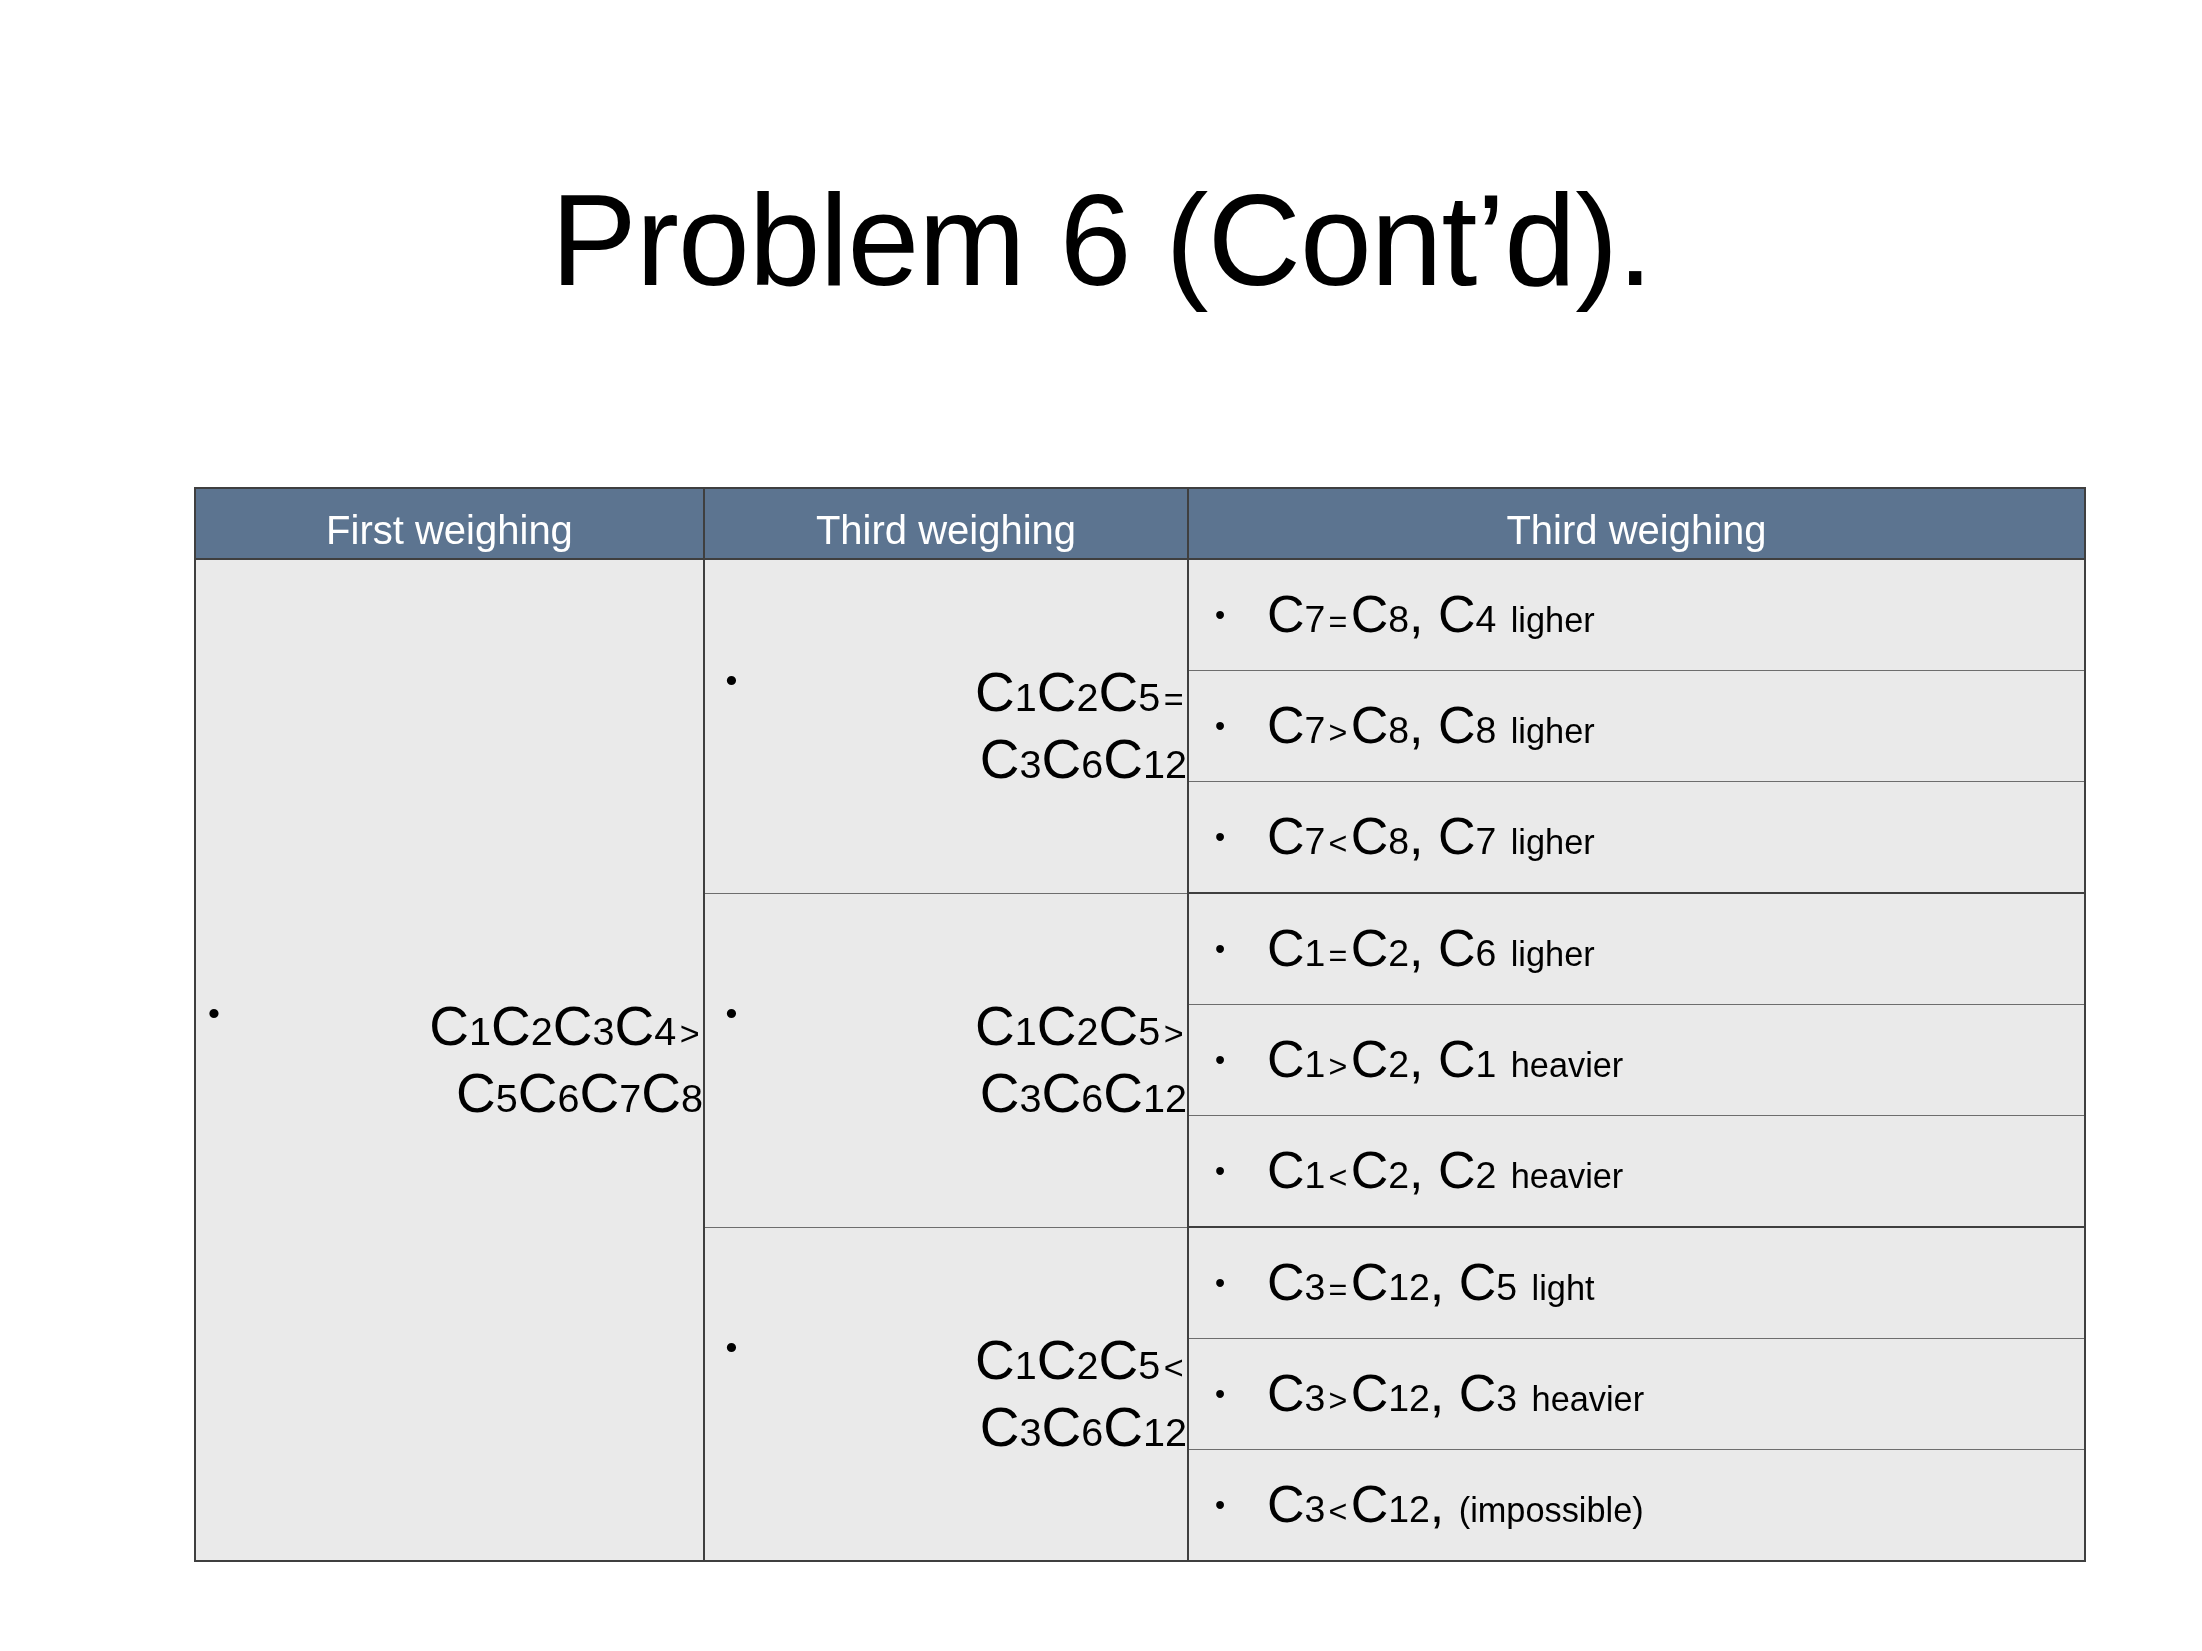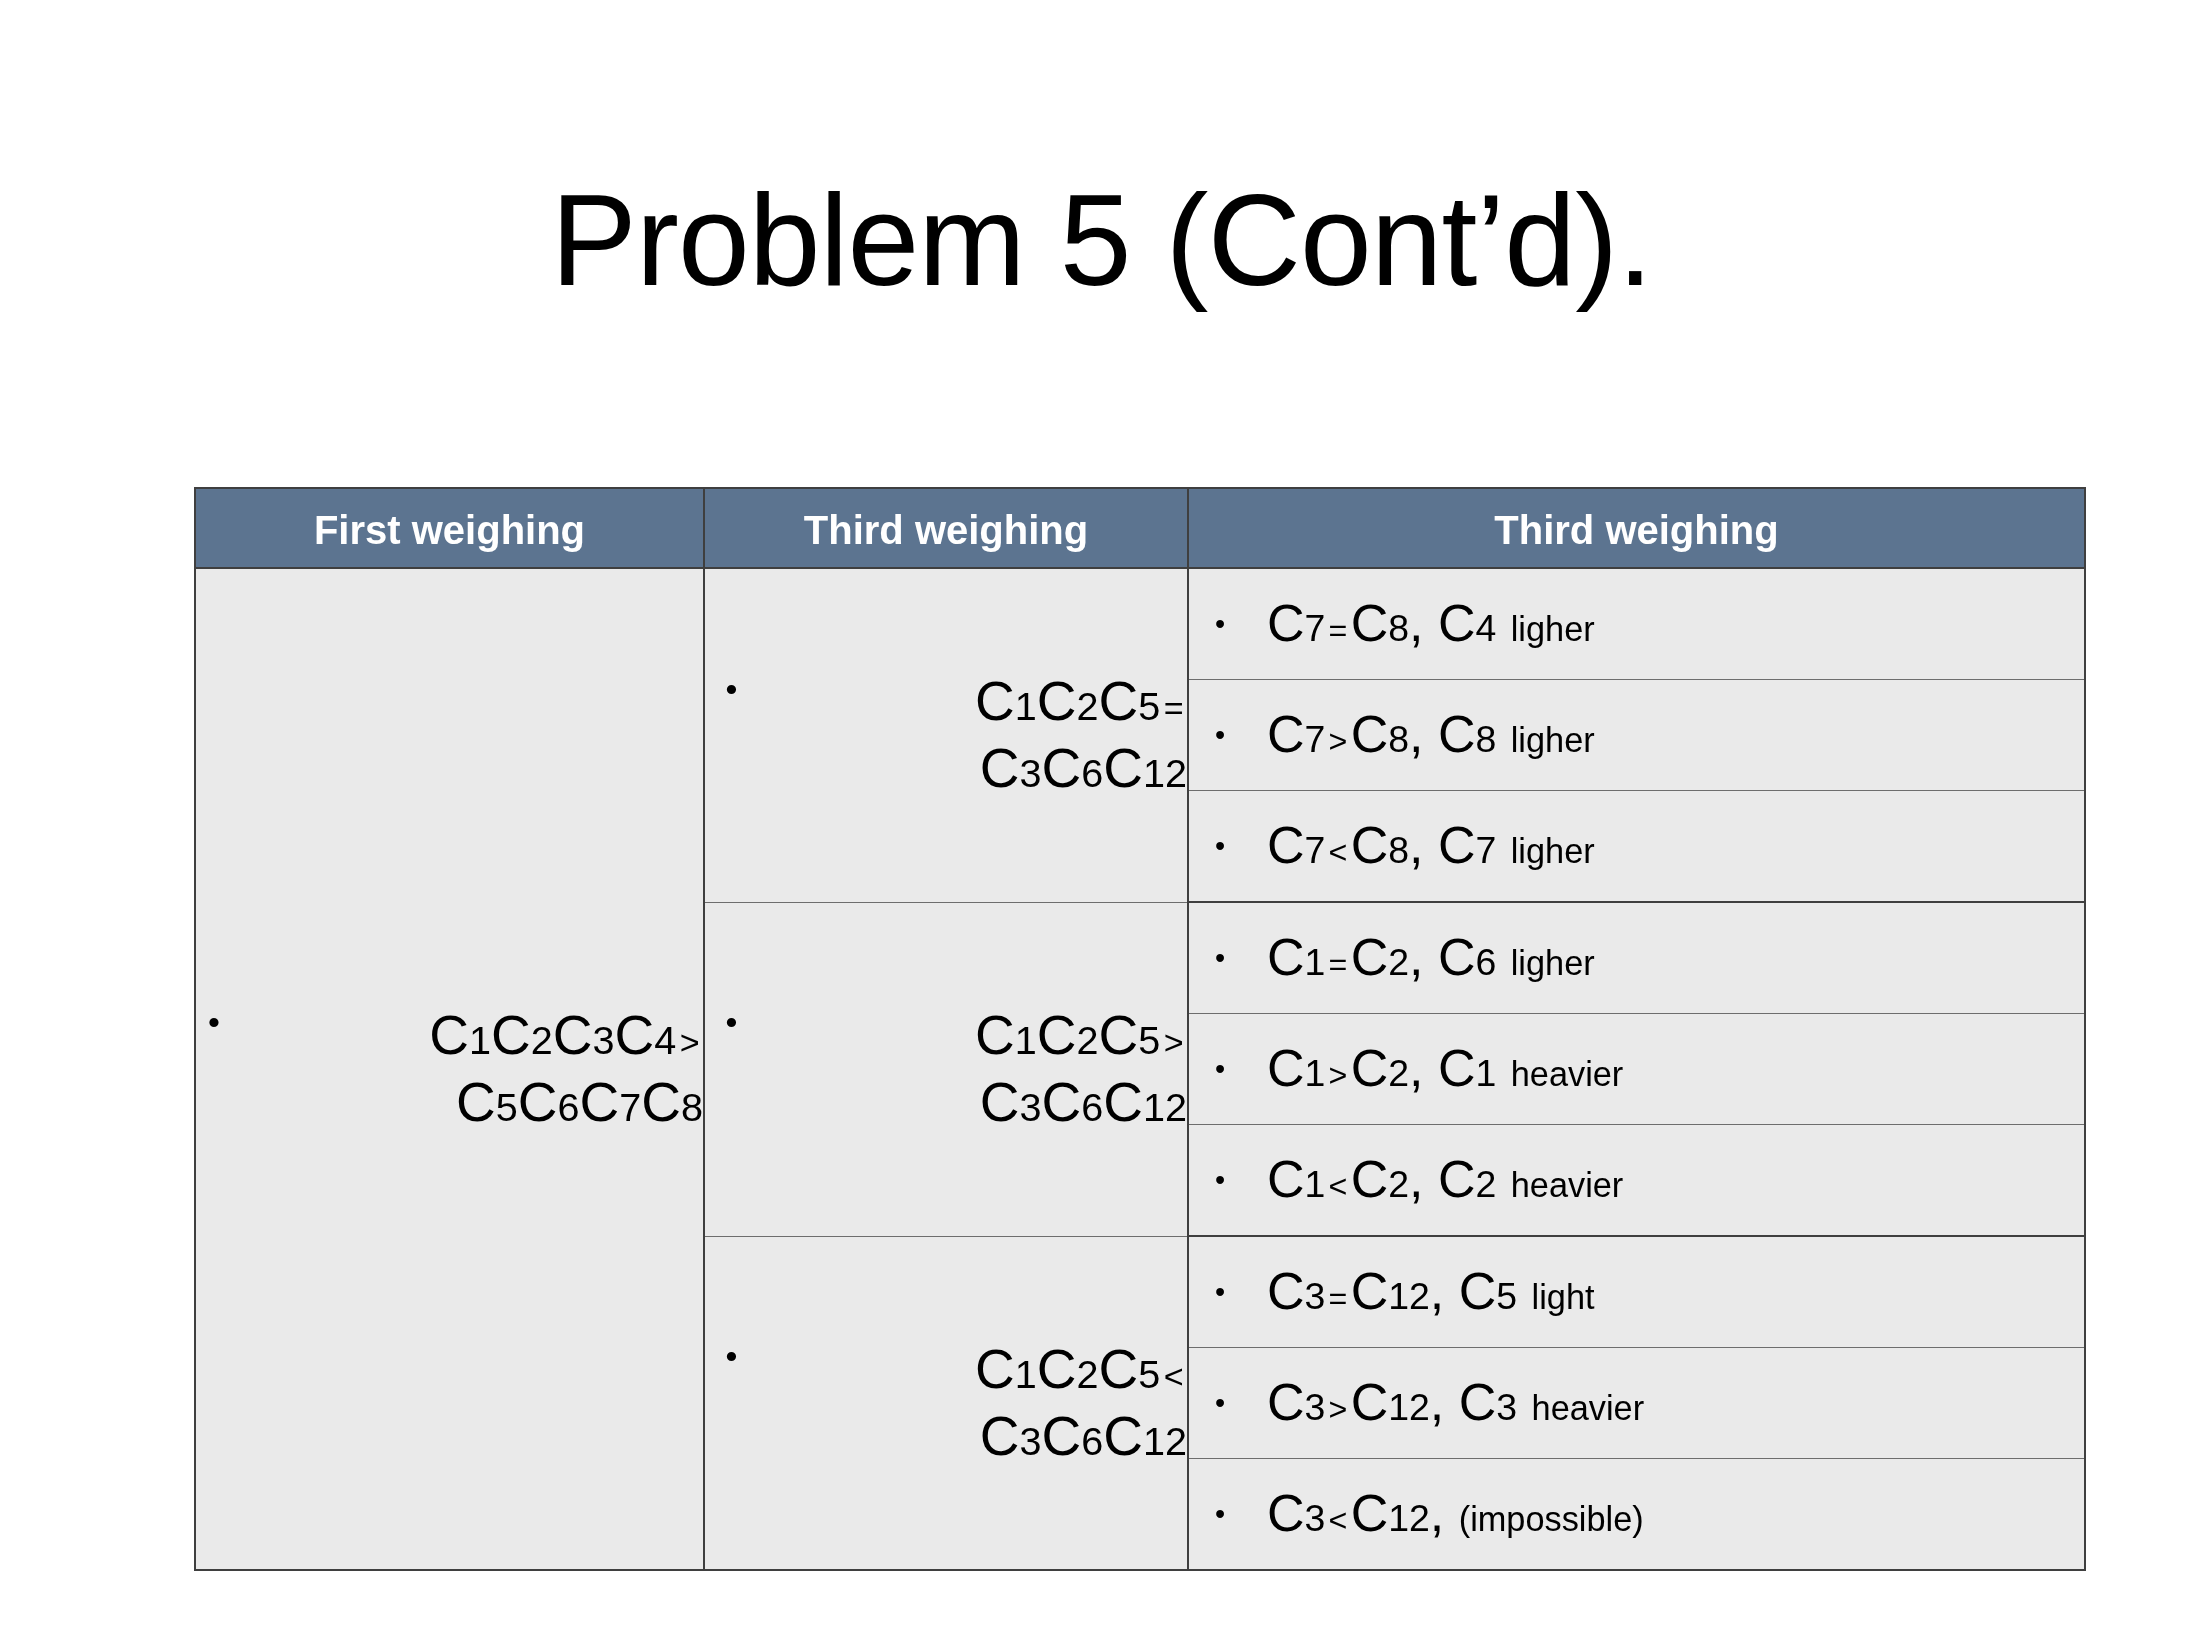--- a/index.html
+++ b/index.html
@@ -42,23 +42,23 @@
   }
   .weighing-table col.c1 { width: 509px; }
   .weighing-table col.c2 { width: 484px; }
   .weighing-table col.c3 { width: 897px; }
 
   
   .weighing-table thead th {
     background: #5c7490;
     color: #ffffff;
     font-size: 40px;
-    font-weight: 700;
+    font-weight: 400;
     text-align: center;
-    padding: 19px 0 14px 0;
+    padding: 19px 0 5px 0;
     border-left: 2.6px solid #3f3f3f;
     border-right: 2.6px solid #3f3f3f;
     border-bottom: 2.6px solid #3f3f3f;
   }
   .weighing-table thead th:first-child { border-left: none; }
   .weighing-table thead th:last-child  { border-right: none; margin-top: 42px; }
 
   
   .weighing-table td {
     background: #eaeaea;
@@ -122,21 +122,21 @@
   td.col-first .bullet-row  { padding-left: 12px; }
   td.col-second .bullet-row { padding-left: 20.6px; }
   td.col-third .bullet-row  { padding-left: 26px; align-items: center; }
   td.col-third .bullet-dot  { width: 52px; padding-top: 0; font-size: 29px; }
   td.col-third { height: 110px; }
   td.col-second { height: 330px; }
 </style>
 </head>
 <body>
 
-<div class="slide-title">Problem 5 (Cont’d).</div>
+<div class="slide-title">Problem 6 (Cont’d).</div>
 
 <table class="weighing-table">
   <colgroup>
     <col class="c1">
       <col class="c2">
       <col class="c3">
   </colgroup>
   <thead>
     <tr>
       <th>First weighing</th>

